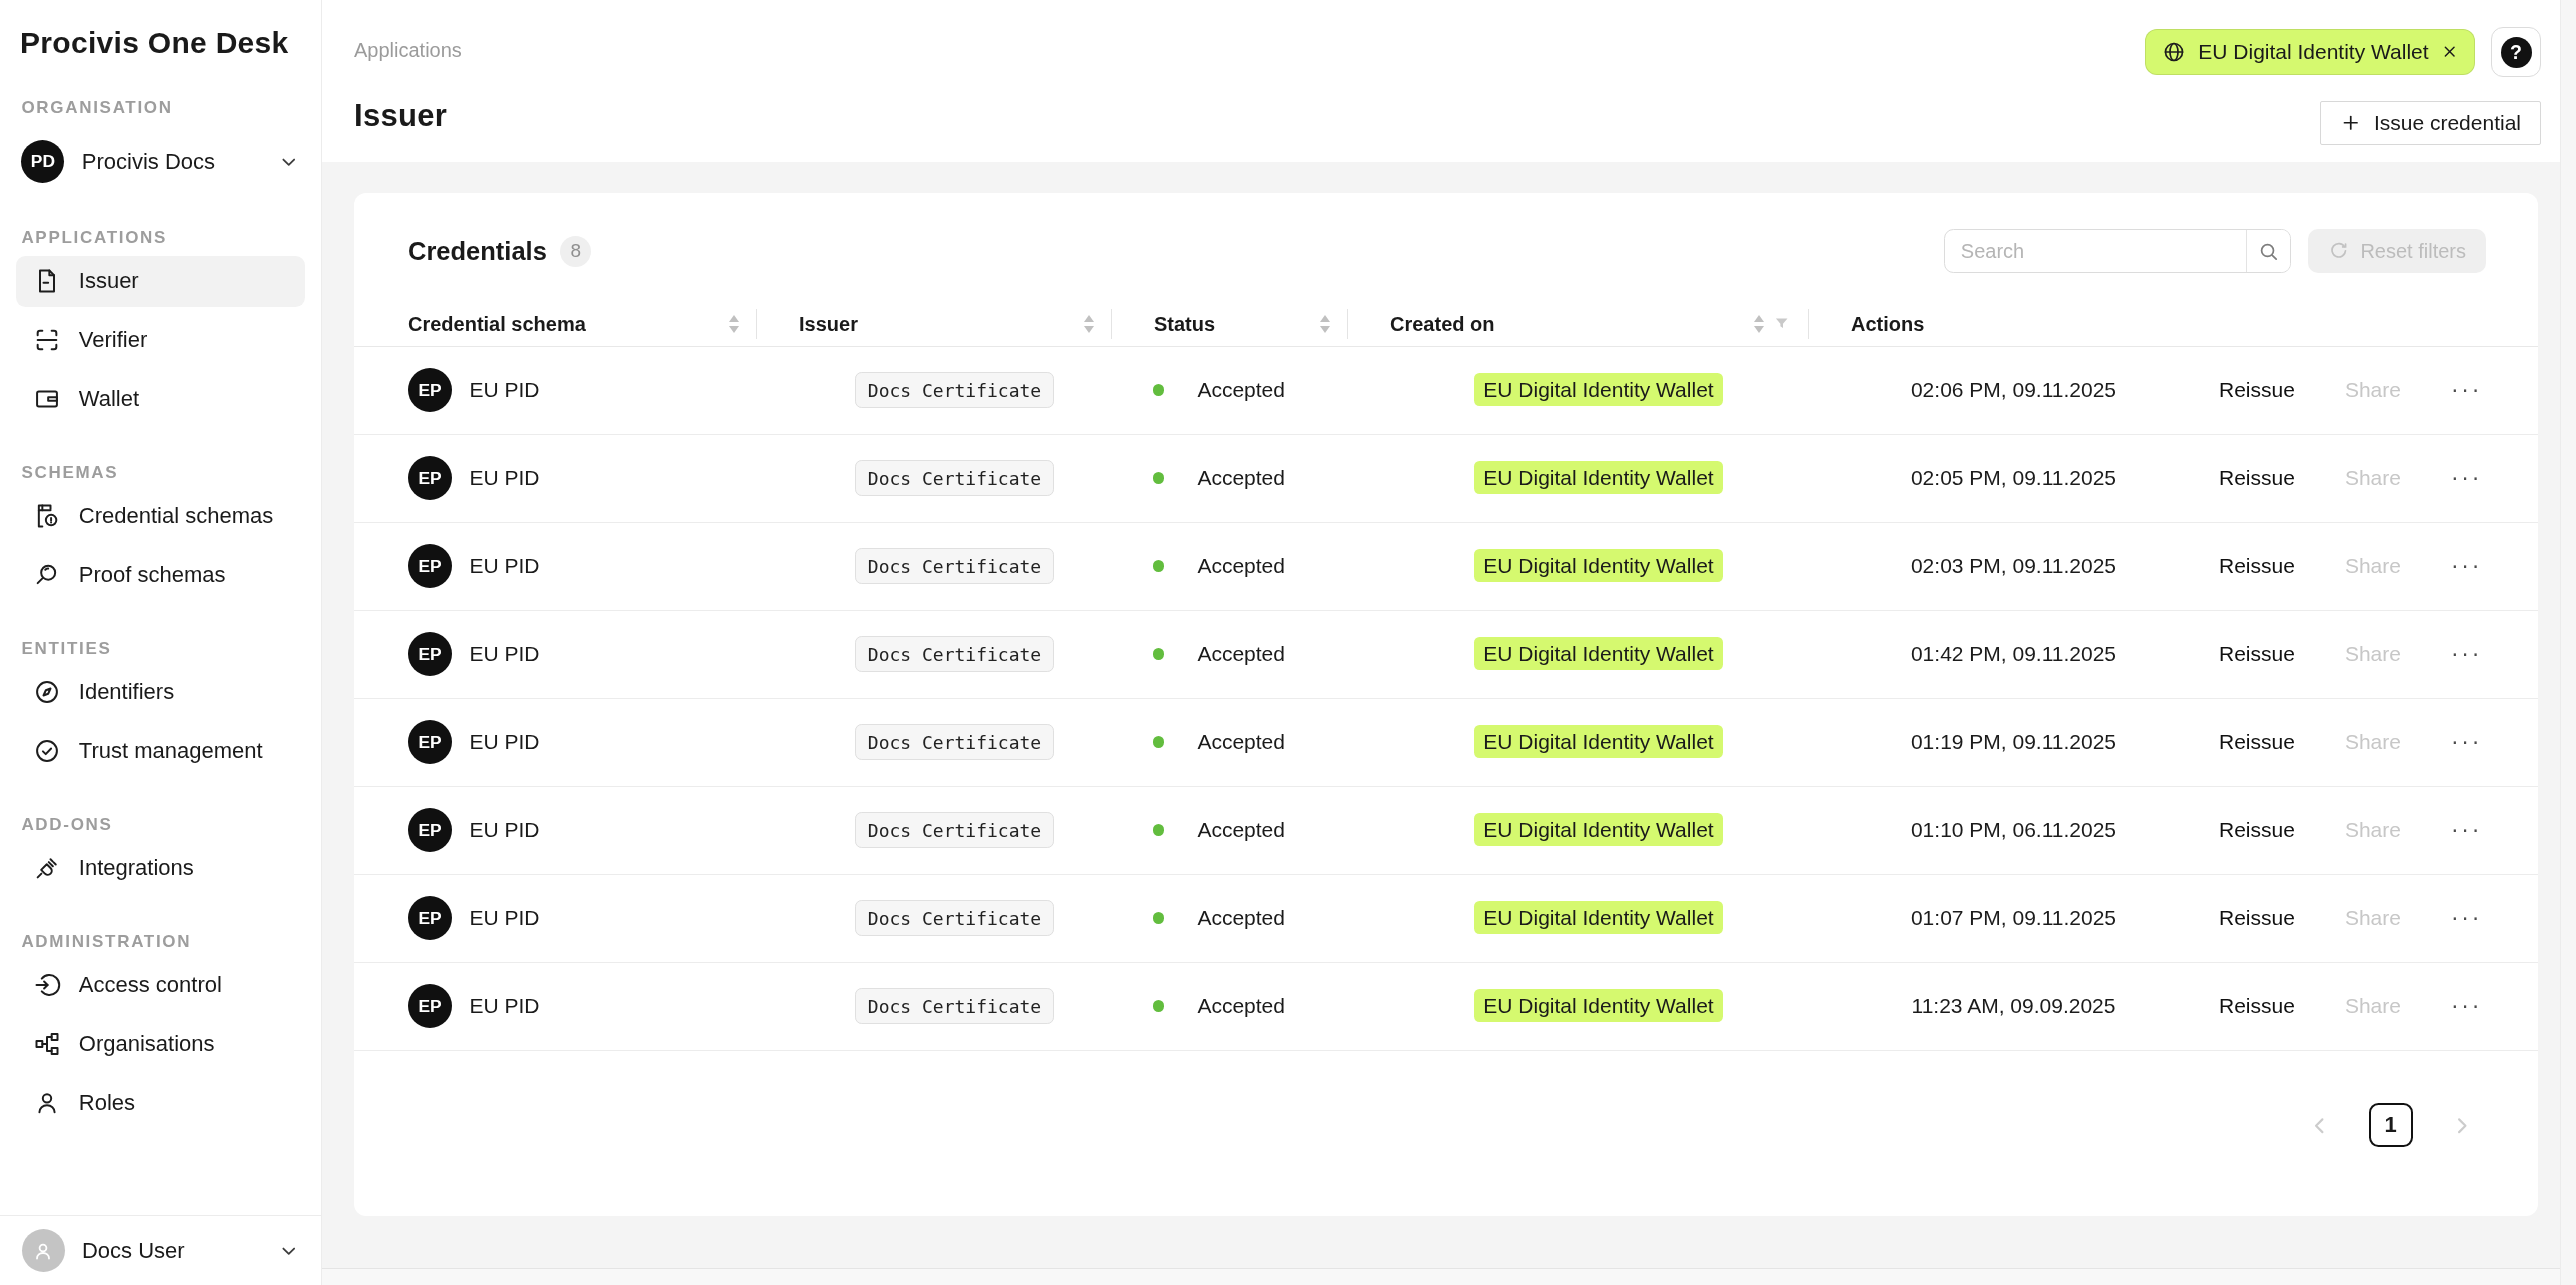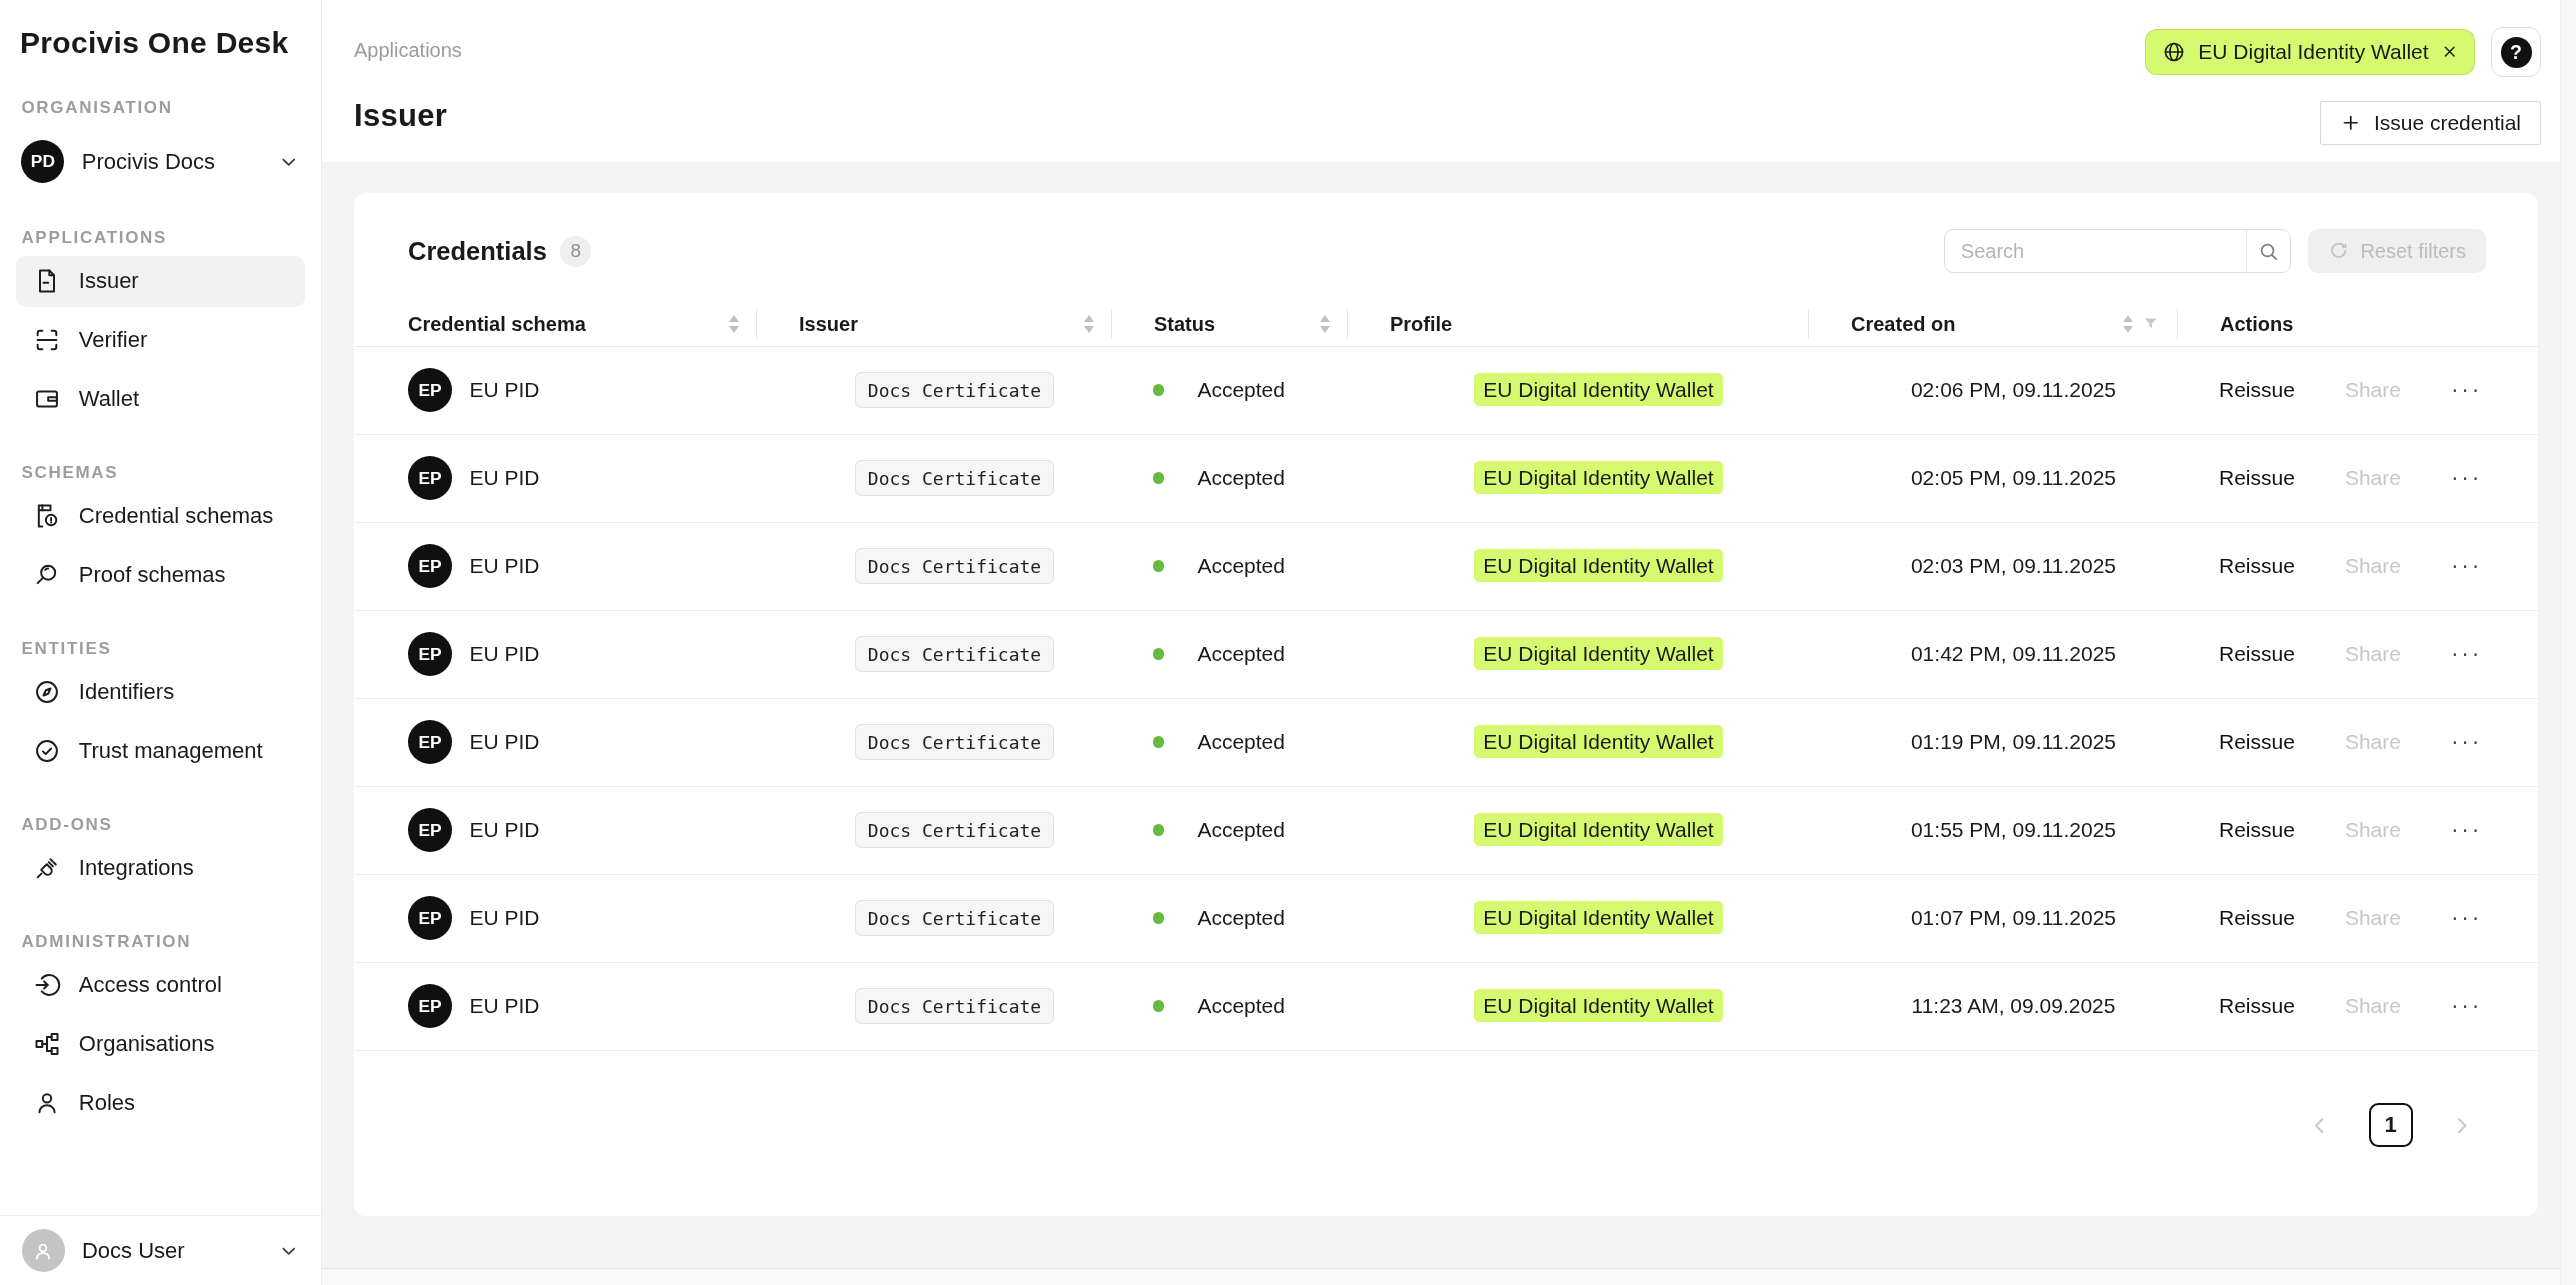--- a/index.html
+++ b/index.html
@@ -362,23 +362,20 @@
               </span>
           </div>
           <div class="th bl">
             <span>Status</span>
             <span class="sort">
                 <span class="tri-up"></span>
                 <span class="tri-dn"></span>
               </span>
           </div>
           <div class="th bl">
-            <span>Profile</span>
-          </div>
-          <div class="th bl">
             <span>Created on</span>
             <span class="sort-group">
               <span class="sort">
                   <span class="tri-up"></span>
                   <span class="tri-dn"></span>
                 </span>
               <svg width="17.4" height="17.4" viewBox="0 0 24 24" fill="#c9c9c9">
                   <path d="M4 5h16l-6.2 7v6l-3.6-2.4V12z"></path>
                 </svg>
             </span>
@@ -487,21 +484,21 @@
           <div class="schema-cell">
             <span class="avatar-ep">EP</span>
             <span>EU PID</span>
           </div>
           <div class="td bl" style="padding-left:42px"><span class="tag-mono">Docs Certificate</span></div>
           <div class="status-cell" style="padding-left:42px">
               <span class="dot"></span>
               <span>Accepted</span>
             </div>
           <div style="padding-left:42px"><span class="profile-pill">EU Digital Identity Wallet</span></div>
-          <div class="created-cell" style="padding-left:42px">01:55 PM, 09.11.2025</div>
+          <div class="created-cell" style="padding-left:42px">01:10 PM, 06.11.2025</div>
           <div class="actions-cell" style="padding-left:42px">
             <span class="link-reissue">Reissue</span>
             <span class="link-share">Share</span>
             <span class="more-dots">···</span>
           </div>
         </div>
 
         <div class="grid-row trow">
           <div class="schema-cell">
             <span class="avatar-ep">EP</span>

